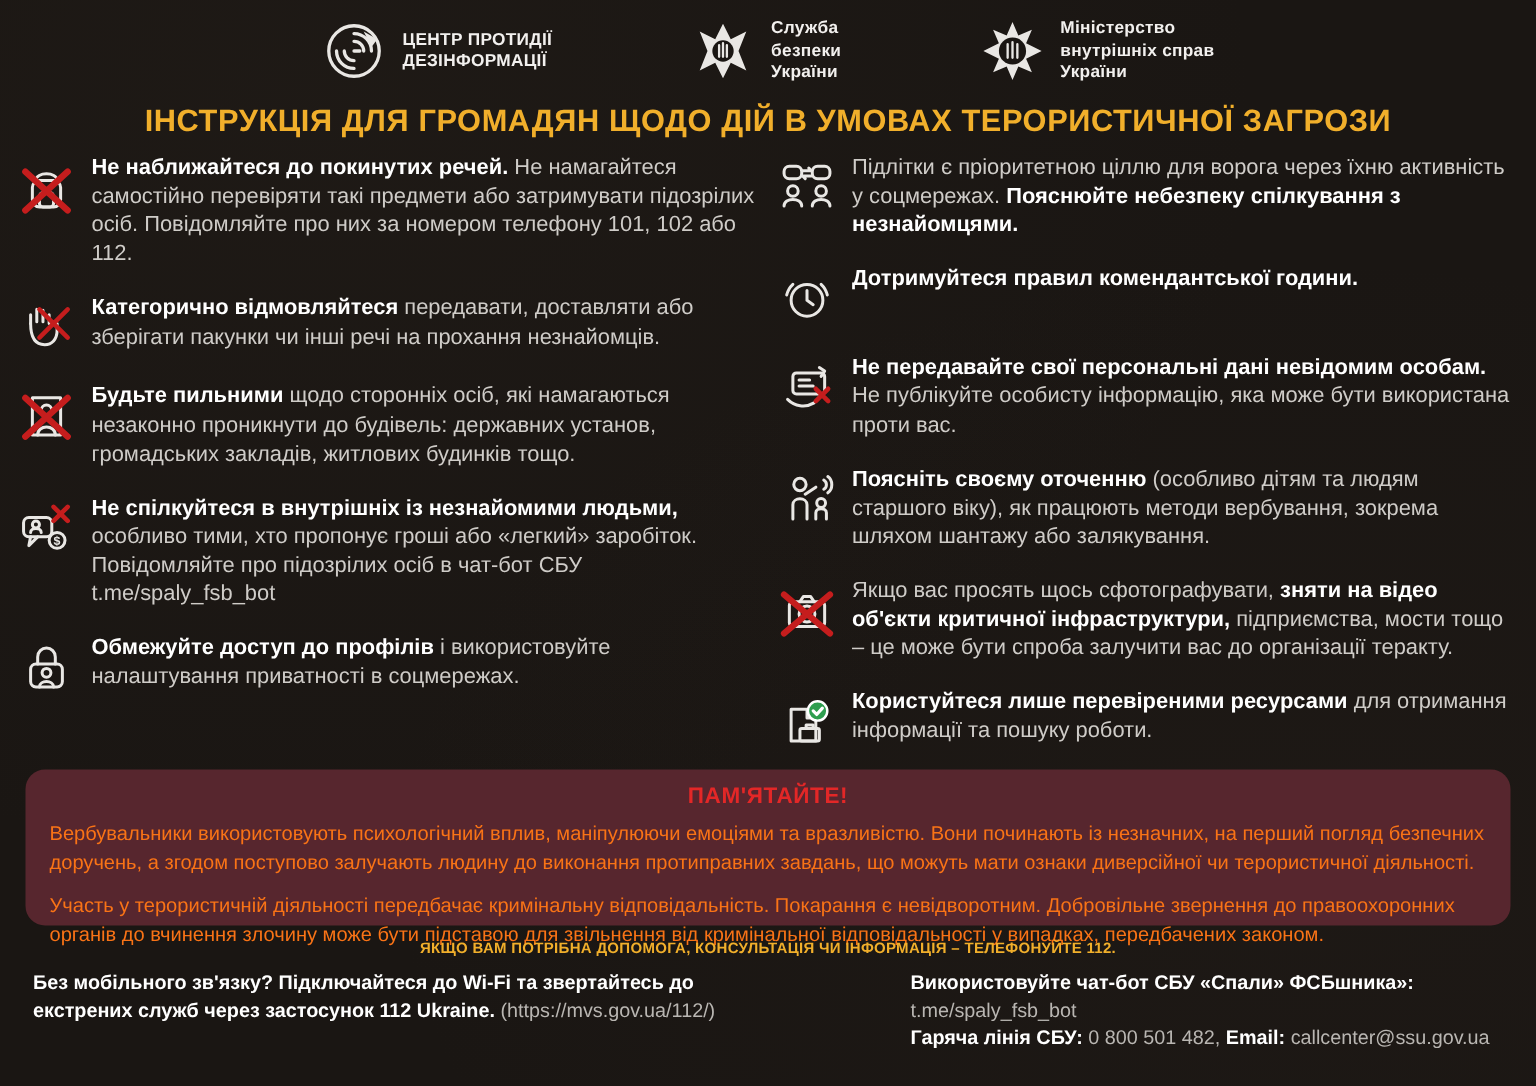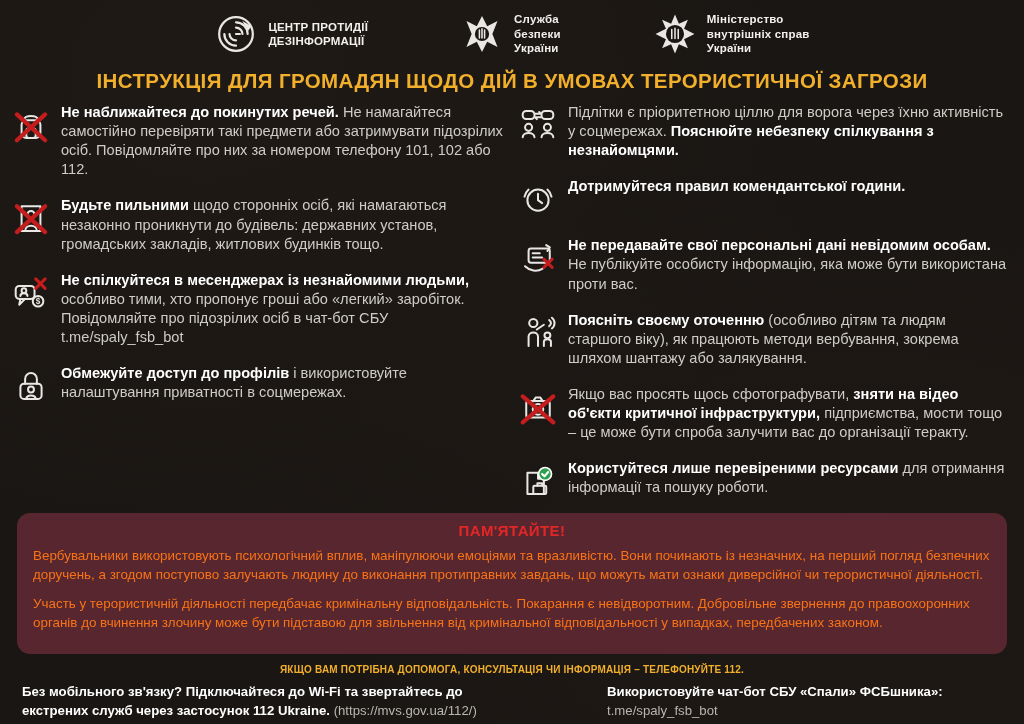--- a/index.html
+++ b/index.html
@@ -29,21 +29,21 @@
   .item .ibox{flex:0 0 42px;display:flex;justify-content:center;padding-top:2px;}
   .item p{margin:0;font-size:14.6px;line-height:1.31;color:#cfccc8;}
   .item p b{color:#fff;font-weight:700;}
   svg .st{stroke:#e9e7e4;stroke-width:1.7;fill:none;stroke-linecap:round;stroke-linejoin:round;}
   svg .rx{stroke:#c51d1d;stroke-width:3.6;fill:none;stroke-linecap:round;}
   svg .rx2{stroke:#c51d1d;stroke-width:2.6;fill:none;stroke-linecap:round;}
   svg .dollar{fill:#e9e7e4;font-size:7px;font-weight:700;font-family:"Liberation Sans",sans-serif;}
   
   .panel{
     margin:6px 17px 0 17px;background:#57262e;border-radius:13px;
-    padding:9px 16px 12px 16px;height:141px;box-sizing:border-box;
+    padding:9px 16px 12px 16px;height:104px;box-sizing:border-box;
   }
   .panel h2{margin:0 0 7px 0;text-align:center;color:#e32727;font-size:15px;font-weight:800;letter-spacing:.4px;}
   .panel p{margin:0 0 10px 0;font-size:13.4px;line-height:1.42;color:#f97316;}
   .panel p:last-child{margin-bottom:0;}
   
   .help{
     text-align:center;color:#f1af2b;font-size:10px;font-weight:700;
     margin:10px 0 8px 0;letter-spacing:.2px;
   }
   .help b{font-weight:800;}
@@ -100,20 +100,30 @@
           <svg width="40" height="40" viewBox="0 0 34 34">
             <path class="st" d="M11 13c0-5 12-5 12 0"></path>
             <rect class="st" x="9" y="13" width="16" height="15" rx="4"></rect>
             <rect class="st" x="13" y="20" width="8" height="8" rx="2"></rect>
             <path class="rx" d="M5 8L29 30M29 8L5 30"></path>
           </svg>
         </span>
         <p><span></span> <b>Не наближайтеся до покинутих речей.</b> <span>Не намагайтеся самостійно перевіряти такі предмети або затримувати підозрілих осіб. Повідомляйте про них за номером телефону 101, 102 або 112.</span></p>
       </div>
 
+      <div class="item">
+        <span class="ibox">
+          <svg width="40" height="40" viewBox="0 0 34 34">
+            <path class="st" d="M8 15c0 8 3 12 8 12 4 0 7-3 7-8v-4"></path>
+            <path class="st" d="M8 15v-5M11.5 14V7M15 14V7.5M18.5 15v-5"></path>
+            <path class="rx2" d="M13 7l16 16M29 7L13 23"></path>
+          </svg>
+        </span>
+        <p><span></span> <b>Категорично відмовляйтеся</b> <span>передавати, доставляти або зберігати пакунки чи інші речі на прохання незнайомців.</span></p>
+      </div>
 
       <div class="item">
         <span class="ibox">
           <svg width="40" height="40" viewBox="0 0 34 34">
             <rect class="st" x="9" y="7" width="16" height="21"></rect>
             <circle class="st" cx="17" cy="14" r="3"></circle>
             <path class="st" d="M12 28c0-6 10-6 10 0"></path>
             <path class="rx" d="M5 7L29 29M29 7L5 29"></path>
           </svg>
         </span>
@@ -125,21 +135,21 @@
           <svg width="40" height="40" viewBox="0 0 34 34">
             <rect class="st" x="4" y="11" width="16" height="11" rx="3"></rect>
             <path class="st" d="M8 22l-1 5 5-5"></path>
             <circle class="st" cx="11" cy="15" r="2"></circle>
             <path class="st" d="M8 19.5c0-3 6-3 6 0"></path>
             <circle class="st" cx="23" cy="24" r="4.5"></circle>
             <text class="dollar" x="21" y="26.5">$</text>
             <path class="rx2" d="M21 5l8 8M29 5l-8 8"></path>
           </svg>
         </span>
-        <p><span></span> <b>Не спілкуйтеся в месенджерах із незнайомими людьми,</b> <span>особливо тими, хто пропонує гроші або «легкий» заробіток. Повідомляйте про підозрілих осіб в чат-бот СБУ t.me/spaly_fsb_bot</span></p>
+        <p><span></span> <b>Не спілкуйтеся в внутрішніх із незнайомими людьми,</b> <span>особливо тими, хто пропонує гроші або «легкий» заробіток. Повідомляйте про підозрілих осіб в чат-бот СБУ t.me/spaly_fsb_bot</span></p>
       </div>
 
       <div class="item">
         <span class="ibox">
           <svg width="40" height="40" viewBox="0 0 34 34">
             <path class="st" d="M12 15v-4a5 5 0 0 1 10 0v4"></path>
             <rect class="st" x="8" y="15" width="18" height="13" rx="3"></rect>
             <circle class="st" cx="17" cy="20" r="2.5"></circle>
             <path class="st" d="M13 28c0-4 8-4 8 0"></path>
           </svg>

